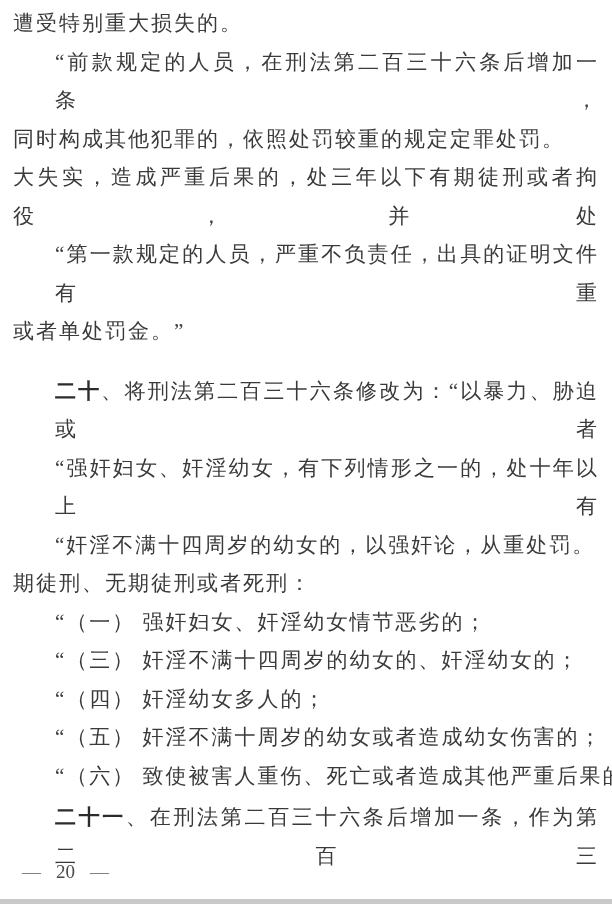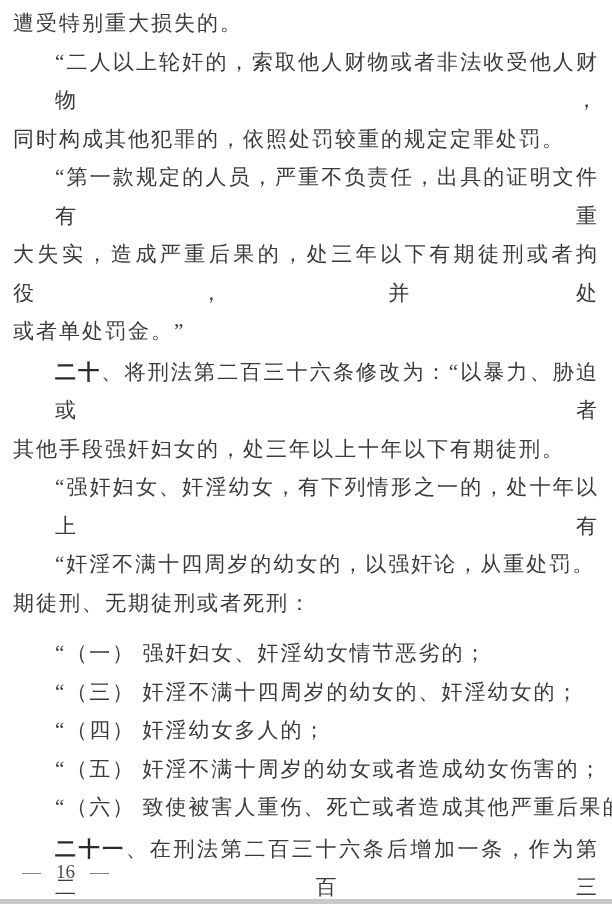--- a/index.html
+++ b/index.html
@@ -25,22 +25,22 @@
     color: #3a3a3a;
     white-space: nowrap;
     text-align: left;
   }
   .line.fill {
     white-space: normal;
     text-align: justify;
     text-align-last: justify;
   }
   .ind { padding-left: 42px; }
-  .gap5 { margin-top: 2px; }
-  .gap2 { margin-top: 12px; }
+  .gap5 { margin-top: 21px; }
+  .gap2 { margin-top: 0; }
   .gap3 { margin-top: 3px; }
   .bold {
     font-family: "Liberation Sans", "DejaVu Sans", sans-serif;
     font-weight: 700;
     color: #2b2b2b;
   }
   .footer {
     position: absolute;
     left: 22px; top: 858px;
     font-size: 19px;
@@ -55,37 +55,36 @@
     height: 5px;
     background: #c9c9c9;
   }
 </style>
 </head>
 <body>
 
 <div class="page">
   <div class="textblock">
     <div class="line"><span>遭受特别重大损失的。</span></div>
-    <div class="line ind fill"><span>“二人以上轮奸的，索取他人财物或者非法收受他人财物，</span></div>
+    <div class="line ind fill"><span>“前款规定的人员，在刑法第二百三十六条后增加一条，</span></div>
     <div class="line"><span>同时构成其他犯罪的，依照处罚较重的规定定罪处罚。</span></div>
+    <div class="line fill"><span>大失实，造成严重后果的，处三年以下有期徒刑或者拘役，并处</span></div>
     <div class="line ind fill"><span>“第一款规定的人员，严重不负责任，出具的证明文件有重</span></div>
-    <div class="line fill"><span>大失实，造成严重后果的，处三年以下有期徒刑或者拘役，并处</span></div>
     <div class="line"><span>或者单处罚金。”</span></div>
     <div class="line ind fill gap5"><span class="bold">二十</span><span>、将刑法第二百三十六条修改为：“以暴力、胁迫或者</span></div>
-    <div class="line"><span>其他手段强奸妇女的，处三年以上十年以下有期徒刑。</span></div>
     <div class="line ind fill"><span>“强奸妇女、奸淫幼女，有下列情形之一的，处十年以上有</span></div>
     <div class="line ind"><span>“奸淫不满十四周岁的幼女的，以强奸论，从重处罚。</span></div>
     <div class="line"><span>期徒刑、无期徒刑或者死刑：</span></div>
     <div class="line ind gap2"><span>“（一） 强奸妇女、奸淫幼女情节恶劣的；</span></div>
     <div class="line ind"><span>“（三） 奸淫不满十四周岁的幼女的、奸淫幼女的；</span></div>
     <div class="line ind"><span>“（四） 奸淫幼女多人的；</span></div>
     <div class="line ind"><span>“（五） 奸淫不满十周岁的幼女或者造成幼女伤害的；</span></div>
     <div class="line ind"><span>“（六） 致使被害人重伤、死亡或者造成其他严重后果的。”</span></div>
     <div class="line ind fill gap3"><span class="bold">二十一</span><span>、在刑法第二百三十六条后增加一条，作为第二百三</span></div>
 
   </div>
 
   <div class="footer">
-    <span class="dash">—</span><span class="num">16</span><span class="dash">—</span>
+    <span class="dash">—</span><span class="num">20</span><span class="dash">—</span>
   </div>
 
   <div class="page-edge"></div>
 </div>
 
 </body></html>

